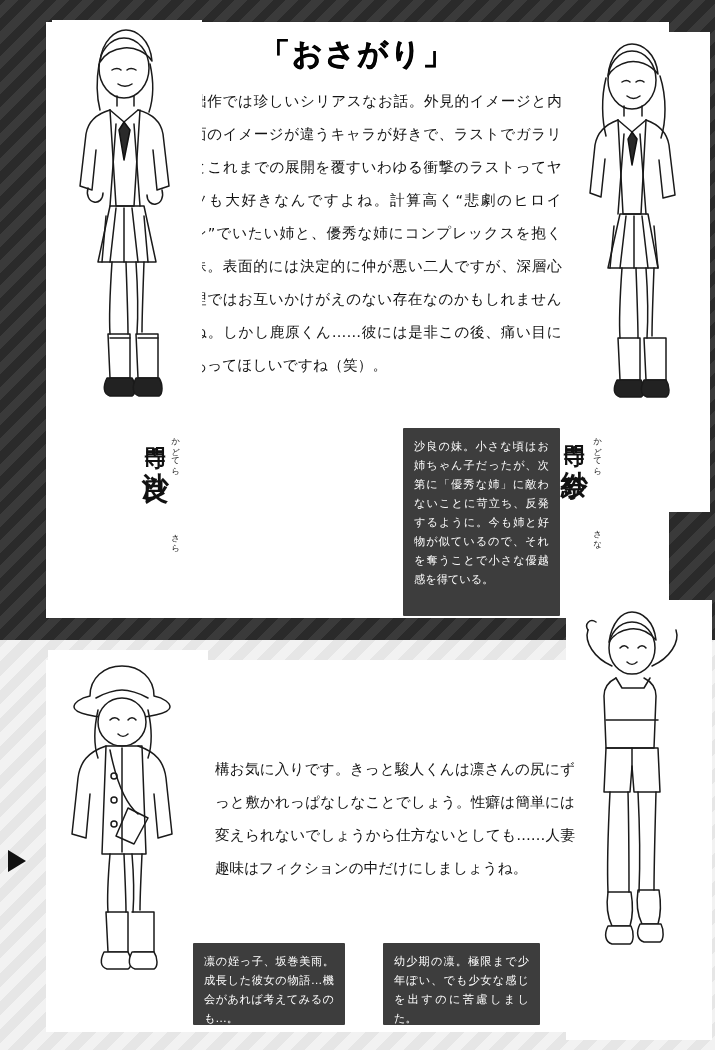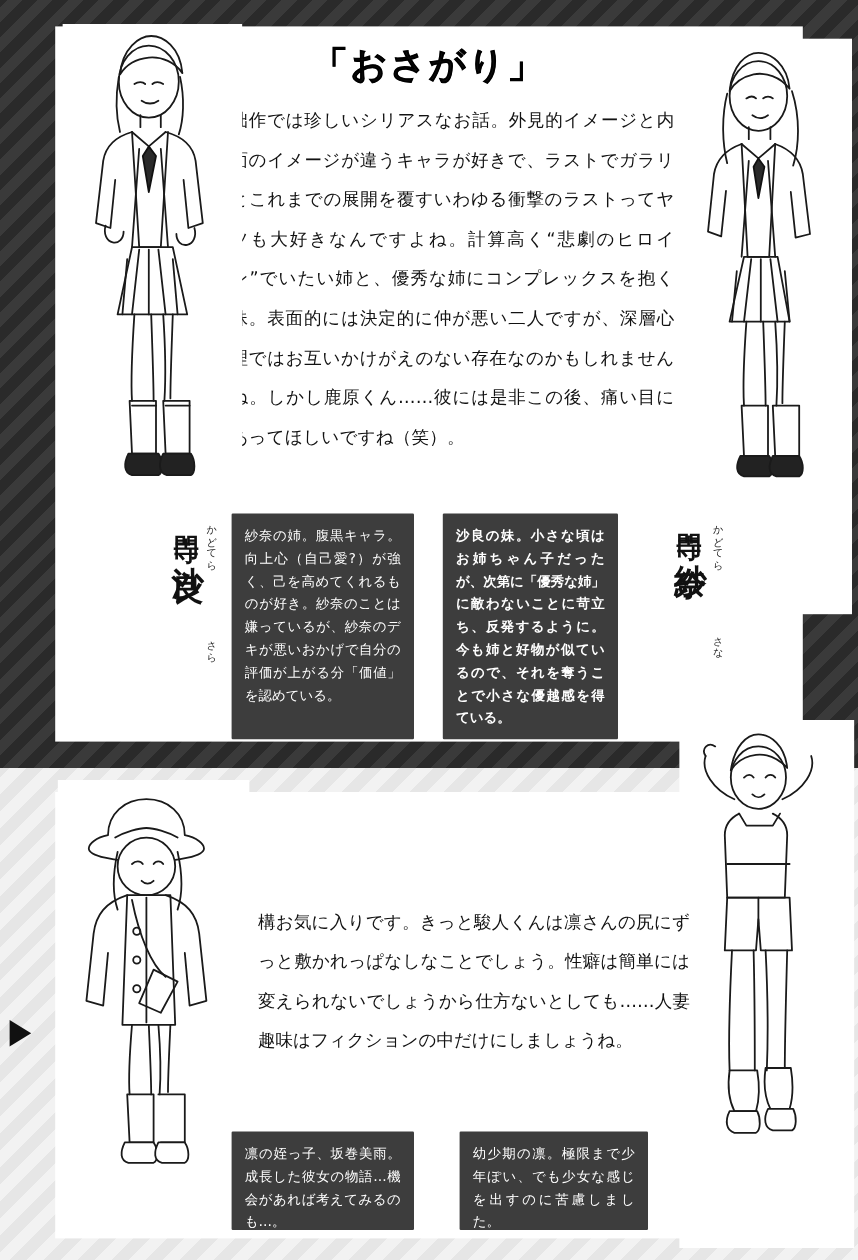--- a/index.html
+++ b/index.html
@@ -135,21 +135,21 @@
     background: #3d3d3d;
     color: #ffffff;
     font-size: 11.2px;
     line-height: 19px;
     padding: 9px 11px;
     box-sizing: border-box;
     text-align: justify;
     border-radius: 1px;
   }
   #cap-sara  { left: 193px; top: 428px; width: 152px; height: 188px; }
-  #cap-sana  { left: 369px; top: 428px; width: 146px; height: 188px; font-weight: bold; }
+  #cap-sana  { left: 403px; top: 428px; width: 157px; height: 188px; }
   #cap-mimame{ left: 193px; top: 943px; width: 152px; height: 82px; }
   #cap-rin   { left: 383px; top: 943px; width: 157px; height: 82px; }
 
   
   .arrow-marker {
     position: absolute;
     left: 8px;
     top: 850px;
     width: 0; height: 0;
     border-top: 11px solid transparent;
@@ -308,21 +308,20 @@
   <div style="position:absolute;left:170px;top:432px;font-size:8.5px;writing-mode:vertical-rl;color:#222;">かどてら</div>
   <div style="position:absolute;left:170px;top:528px;font-size:8.5px;writing-mode:vertical-rl;color:#222;">さら</div>
 
   <div class="vname" id="name-sana">
     <span class="fam">門寺</span>
     <span class="giv">紗奈</span>
   </div>
   <div style="position:absolute;left:592px;top:432px;font-size:8.5px;writing-mode:vertical-rl;color:#222;">かどてら</div>
   <div style="position:absolute;left:592px;top:524px;font-size:8.5px;writing-mode:vertical-rl;color:#222;">さな</div>
 
-  <div class="cap" id="cap-sara">紗奈の姉。腹黒キャラ。向上心（自己愛?）が強く、己を高めてくれるものが好き。紗奈のことは嫌っているが、紗奈のデキが悪いおかげで自分の評価が上がる分「価値」を認めている。</div>
   <div class="cap" id="cap-sana">沙良の妹。小さな頃はお姉ちゃん子だったが、次第に「優秀な姉」に敵わないことに苛立ち、反発するように。今も姉と好物が似ているので、それを奪うことで小さな優越感を得ている。</div>
 
   <div class="body-text2">
     <p>構お気に入りです。きっと駿人くんは凛さんの尻にずっと敷かれっぱなしなことでしょう。性癖は簡単には変えられないでしょうから仕方ないとしても……人妻趣味はフィクションの中だけにしましょうね。</p>
   </div>
 
   <div class="cap" id="cap-rin">幼少期の凛。極限まで少年ぽい、でも少女な感じを出すのに苦慮しました。</div>
   <div class="cap" id="cap-mimame">凛の姪っ子、坂巻美雨。成長した彼女の物語…機会があれば考えてみるのも…。</div>
 
   <div class="arrow-marker"></div>

